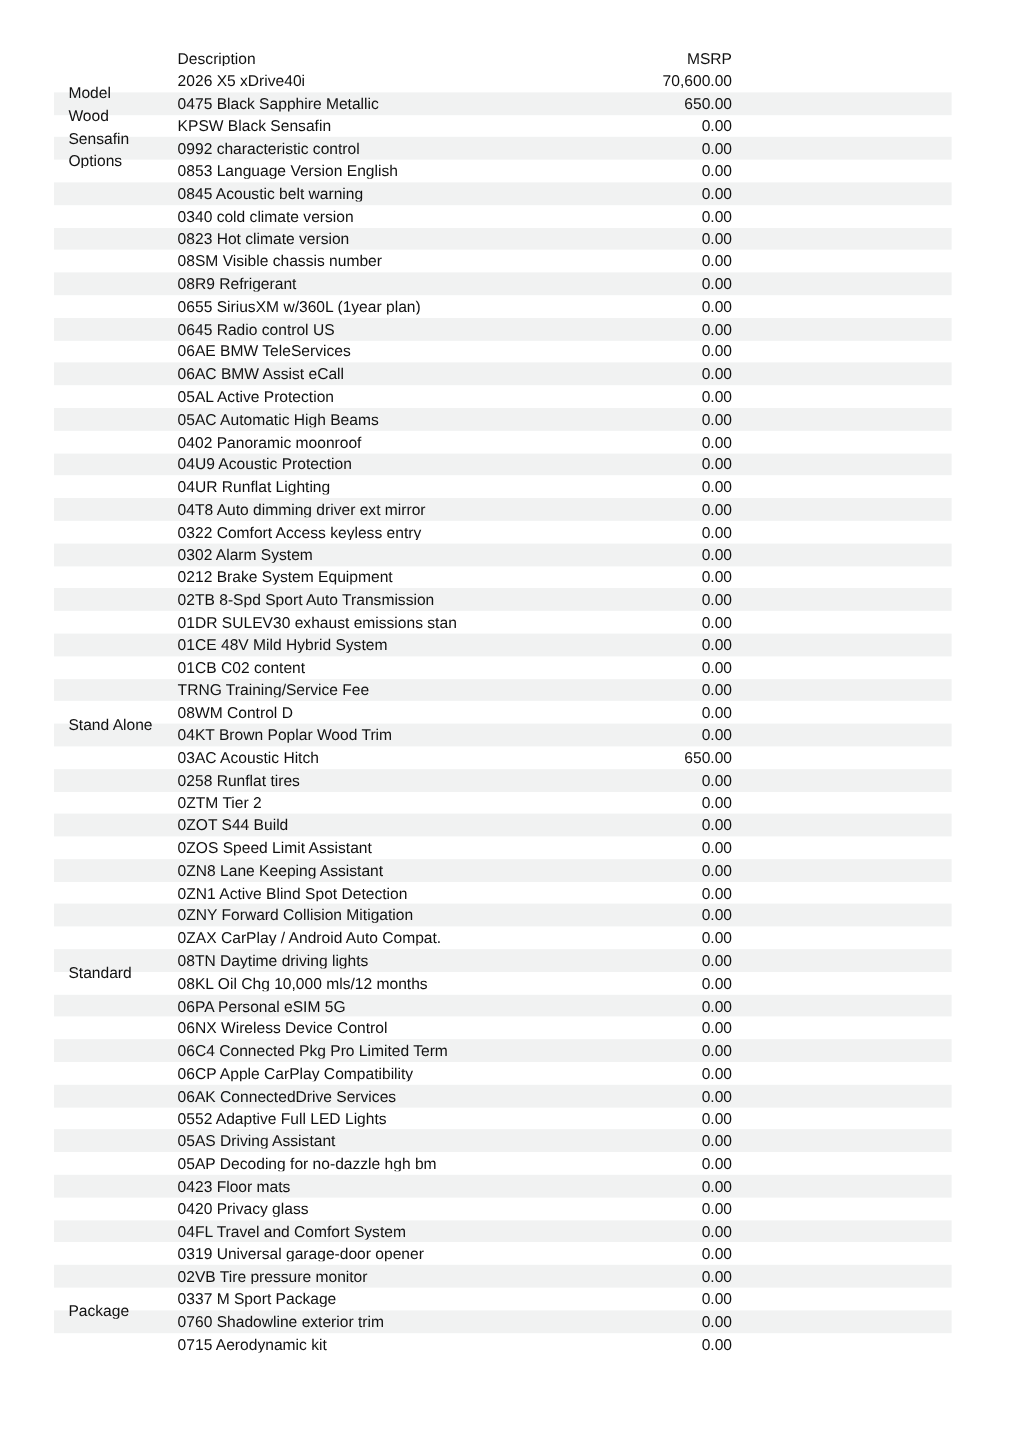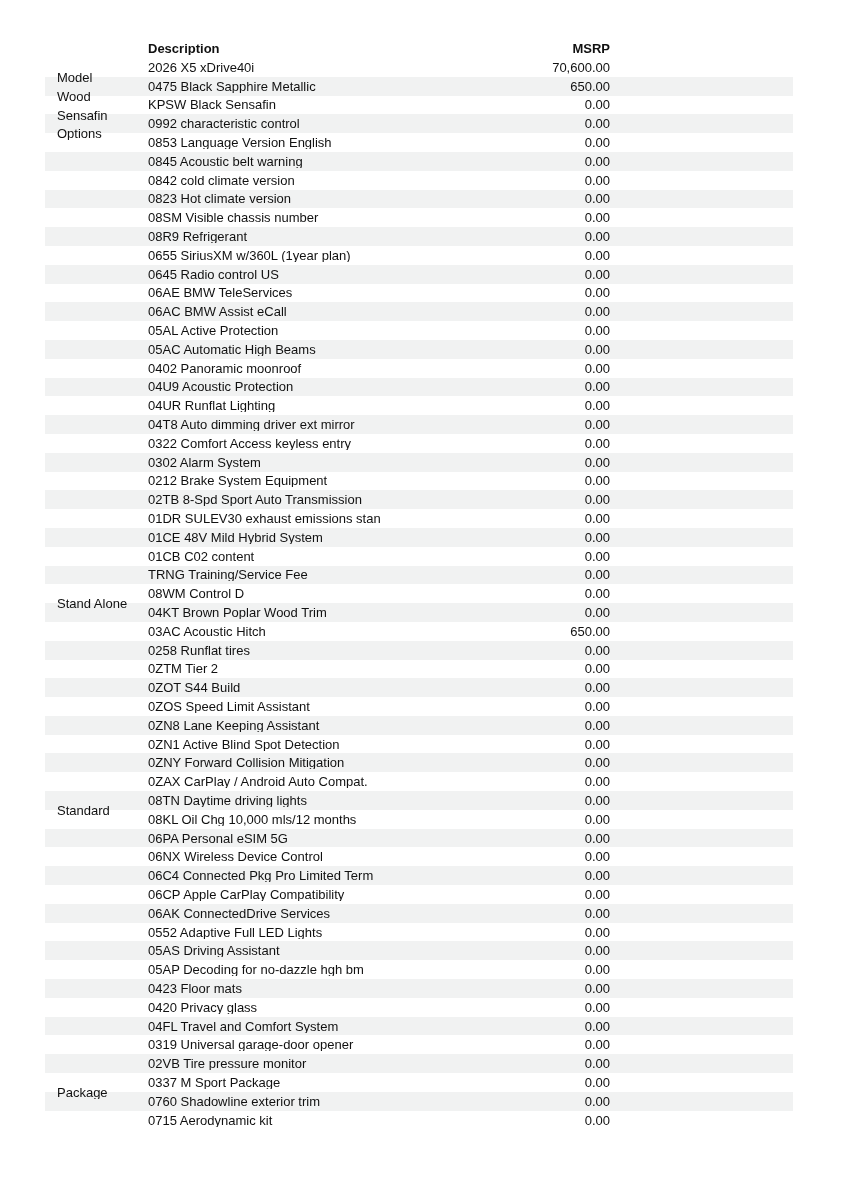--- a/index.html
+++ b/index.html
@@ -19,21 +19,21 @@
     position: absolute;
     left: 45px; top: 38px;
     width: 748px;
     font-size: 13px;
     line-height: 1;
   }
   .header-row {
     display: flex;
     align-items: center;
     height: 20px;
-    font-weight: bold;
+    font-weight: normal;
     justify-content: flex-end;
   }
   .rows .row {
     display: flex;
     align-items: center;
     height: 18.8px;
   }
   .rows .row:nth-child(even) {
     background: #f1f2f2;
   }
@@ -112,21 +112,21 @@
 
       <div class="row">
         <div class="col-category"></div>
         <div class="col-description">0845 Acoustic belt warning</div>
         <div class="col-msrp">0.00</div>
         <div class="col-filler"></div>
       </div>
 
       <div class="row">
         <div class="col-category"></div>
-        <div class="col-description">0842 cold climate version</div>
+        <div class="col-description">0340 cold climate version</div>
         <div class="col-msrp">0.00</div>
         <div class="col-filler"></div>
       </div>
 
       <div class="row">
         <div class="col-category"></div>
         <div class="col-description">0823 Hot climate version</div>
         <div class="col-msrp">0.00</div>
         <div class="col-filler"></div>
       </div>

